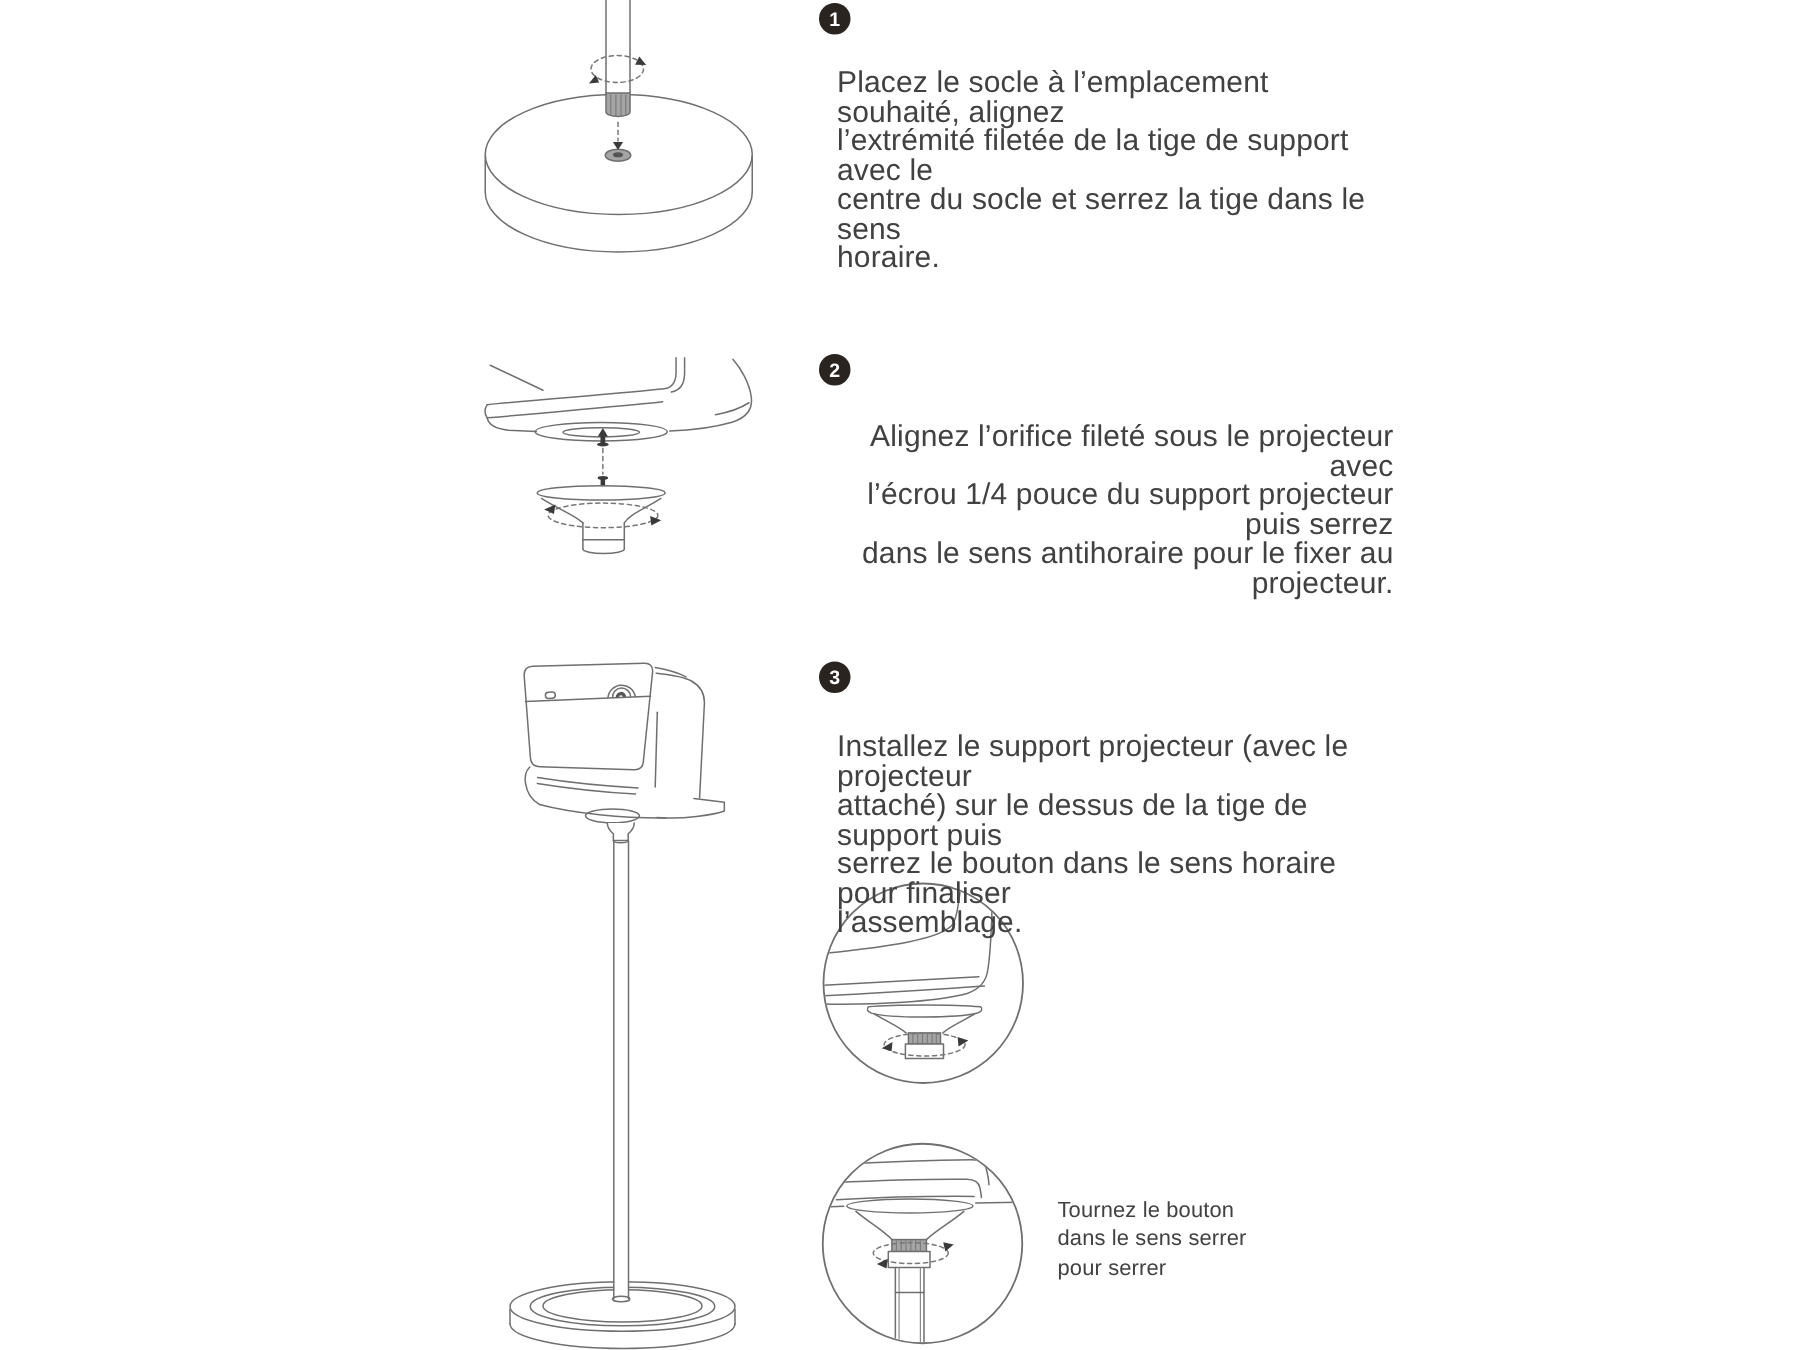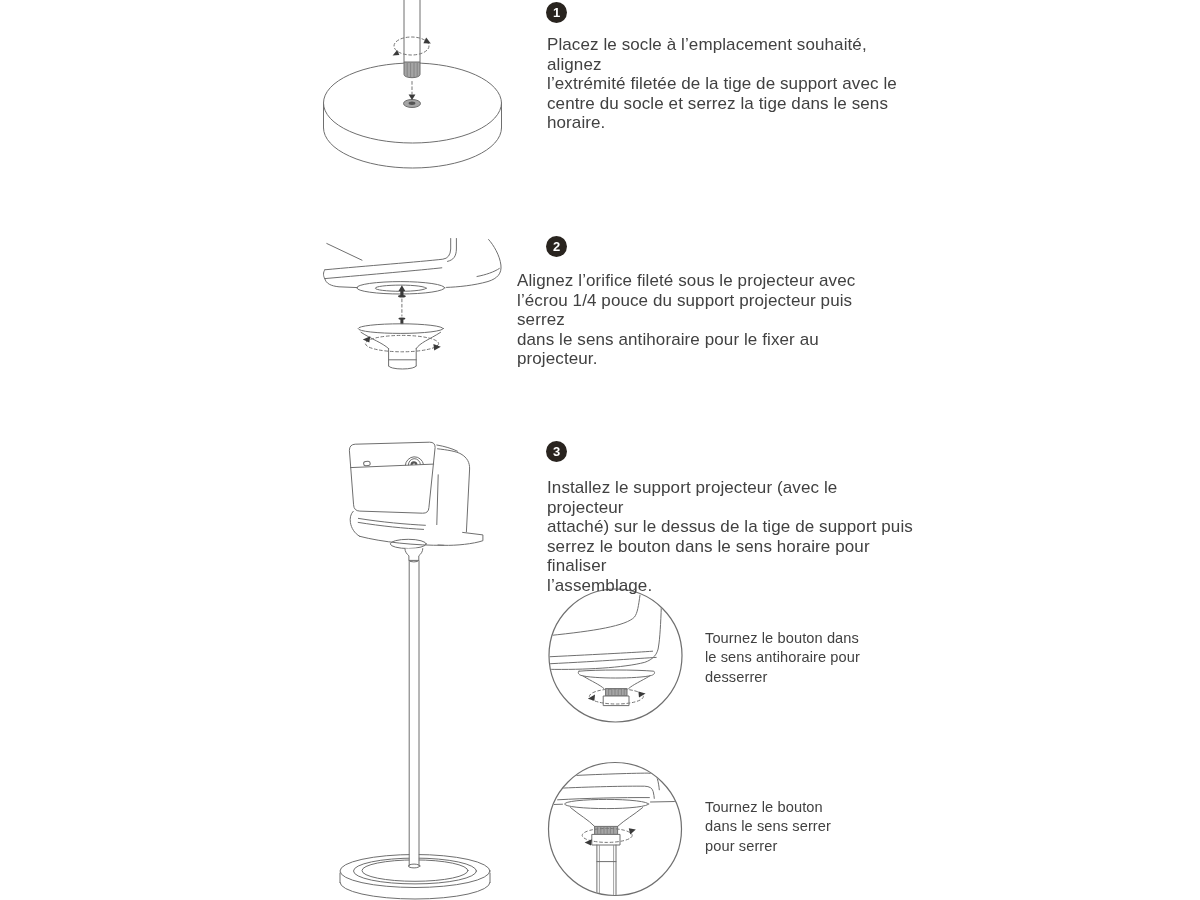--- a/index.html
+++ b/index.html
@@ -10,24 +10,24 @@
   .illus-1{left:300px;top:0px;}
   .illus-2{left:300px;top:225px;}
   .illus-3{left:330px;top:430px;}
   .callout-1{left:546px;top:586px;}
   .callout-2{left:546px;top:758px;}
   .badge{position:absolute;width:21px;height:21px;border-radius:50%;background:#29241f;color:#fff;
          font-size:13px;font-weight:bold;display:flex;align-items:center;justify-content:center;line-height:1;}
   .badge-1{left:546px;top:2px;}
   .badge-2{left:546px;top:236px;}
   .badge-3{left:546px;top:441px;}
-  .step-text{position:absolute;margin:0;width:370px;font-size:17px;line-height:19.5px;color:#414141;
+  .step-text{position:absolute;margin:11px;width:370px;font-size:20px;line-height:19.5px;color:#414141;
              white-space:pre-line;letter-spacing:0.1px;}
   .step-text-1{left:547px;top:35px;}
-  .step-text-2{left:517px;top:271px;}
+  .step-text-2{left:548px;top:271px;text-align:right;}
   .step-text-3{left:547px;top:478px;}
   .callout-text{position:absolute;margin:0;width:230px;font-size:14.6px;line-height:19.3px;color:#414141;
                 white-space:pre-line;letter-spacing:0.1px;}
   .callout-text-1{left:705px;top:629px;}
   .callout-text-2{left:705px;top:798px;}
   .ln{fill:none;stroke:#6f6f6f;stroke-width:1;stroke-linecap:round;stroke-linejoin:round;}
   .lnw{fill:#ffffff;stroke:#6f6f6f;stroke-width:1;stroke-linecap:round;stroke-linejoin:round;}
   .dash{fill:none;stroke:#777;stroke-width:1;stroke-dasharray:2.8,2.5;stroke-linecap:round;}
   .dark{fill:#3a3a3a;stroke:none;}
   .metal{fill:#a5a5a5;stroke:#6f6f6f;stroke-width:1;}
@@ -198,20 +198,17 @@
 centre du socle et serrez la tige dans le sens
 horaire.</p>
   <p class="step-text step-text-2">Alignez l’orifice fileté sous le projecteur avec
 l’écrou 1/4 pouce du support projecteur puis serrez
 dans le sens antihoraire pour le fixer au projecteur.</p>
   <p class="step-text step-text-3">Installez le support projecteur (avec le projecteur
 attaché) sur le dessus de la tige de support puis
 serrez le bouton dans le sens horaire pour finaliser
 l’assemblage.</p>
 
-  <p class="callout-text callout-text-1">Tournez le bouton dans
-le sens antihoraire pour
-desserrer</p>
   <p class="callout-text callout-text-2">Tournez le bouton
 dans le sens serrer
 pour serrer</p>
 
 </div>
 
 </body></html>

